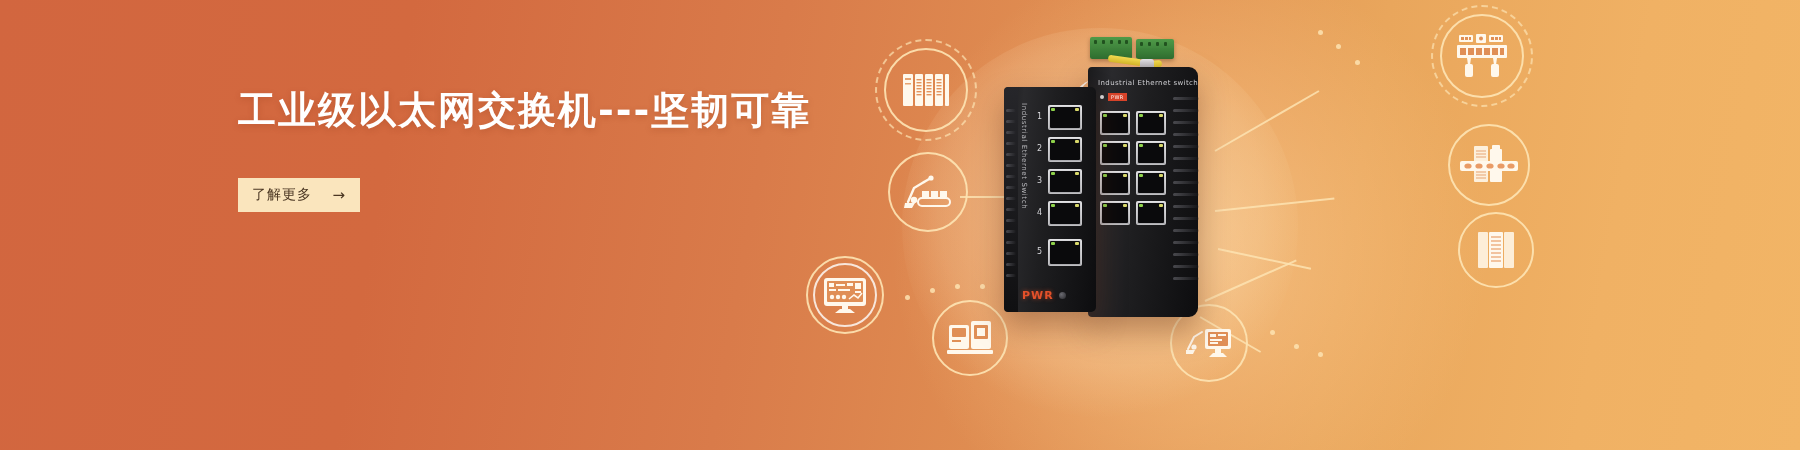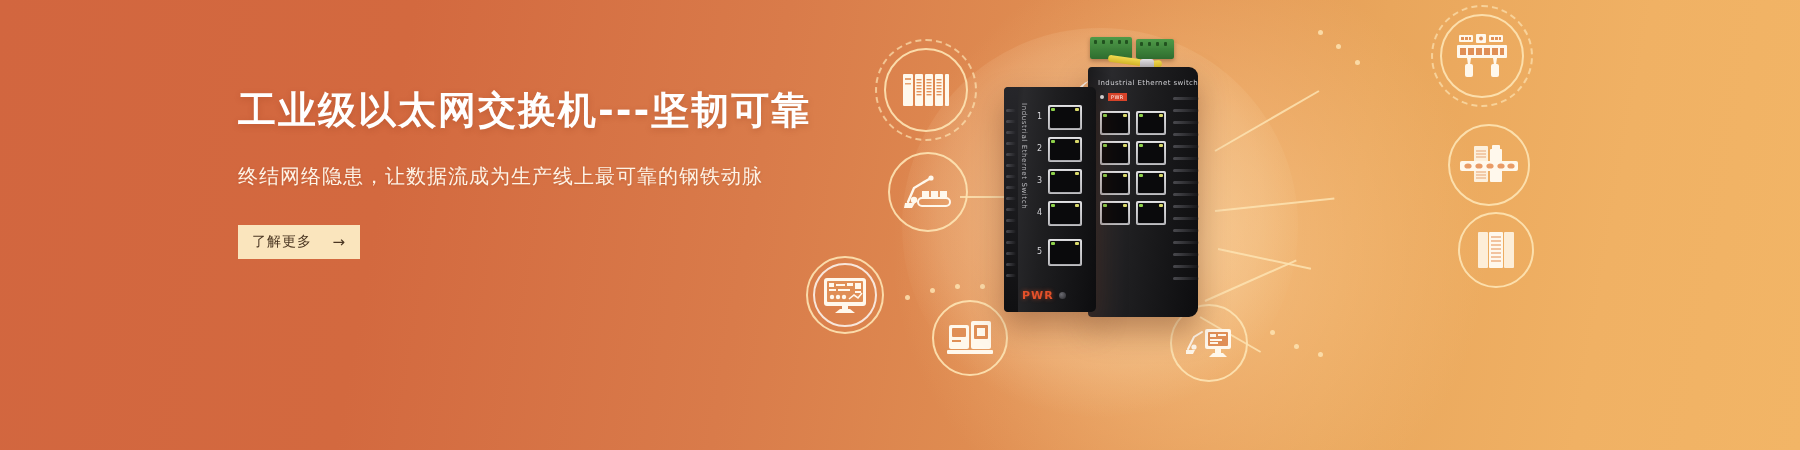--- a/index.html
+++ b/index.html
@@ -42,21 +42,21 @@
     text-shadow:0 2px 6px rgba(140,55,20,.28);
     white-space:nowrap;
   }
   .subhead{
     margin-top:30px;
     font-size:20px; color:#fdf3e6; letter-spacing:1px;
     white-space:nowrap;
     text-shadow:0 1px 3px rgba(140,55,20,.22);
   }
   .cta{
-    margin-top:35px;
+    margin-top:45px;
     display:inline-flex; align-items:center; justify-content:space-between;
     width:122px; height:34px; padding:0 14px;
     background:#fae5bd; color:#4a3622;
     font-size:14px; letter-spacing:1px;
     cursor:pointer; border:none;
     font-family:"DejaVu Sans","Liberation Sans",sans-serif;
   }
   .cta .arrow{ font-size:15px; color:#4a3622; margin-left:10px; }
 
   
@@ -199,21 +199,20 @@
 </head>
 <body>
 
 <div class="banner">
 
   <div class="glow"></div>
   <div class="halo"></div>
 
   <div class="copy">
     <div class="headline">工业级以太网交换机---坚韧可靠</div>
-    <div class="subhead">终结网络隐患，让数据流成为生产线上最可靠的钢铁动脉</div>
     <button class="cta">
       <span>了解更多</span>
       <span class="arrow">→</span>
     </button>
   </div>
 
   <div class="art">
 
     <div class="line" style="left:1050px; top:108px; width:130px; transform:rotate(28deg);"></div>
     <div class="line" style="left:960px; top:196px; width:110px;"></div>

